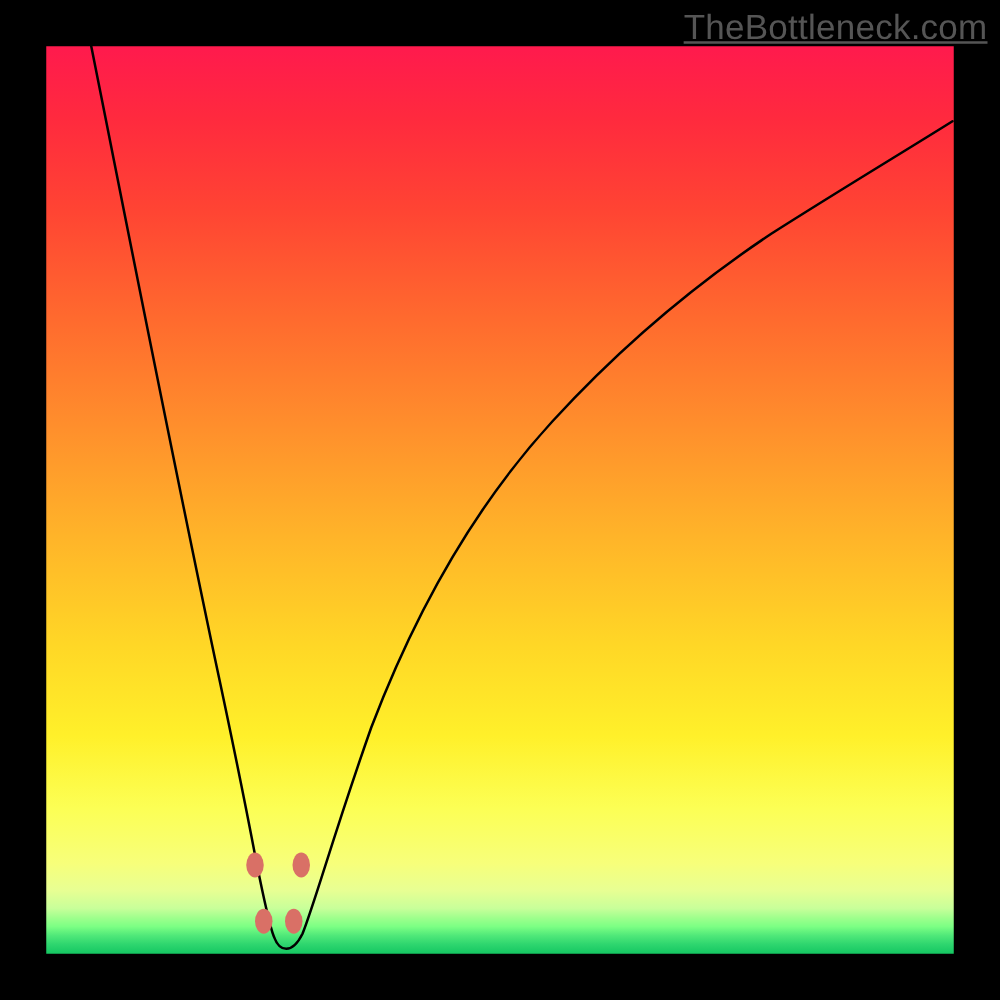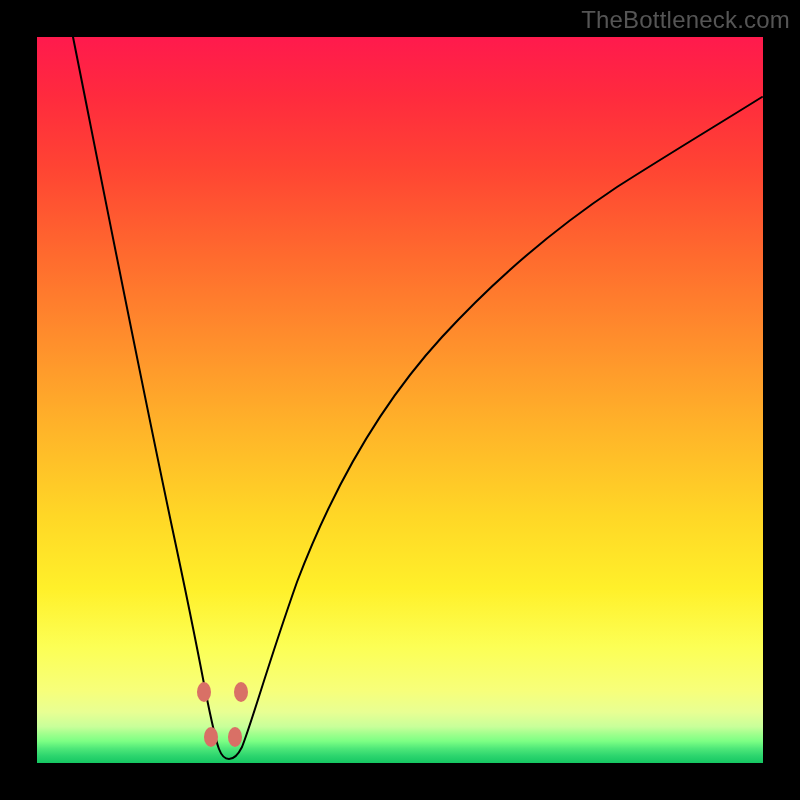--- a/index.html
+++ b/index.html
@@ -45,24 +45,25 @@
       #4fe879 98%,
       #2dd56e 99%,
       #15c762 100%
     );
   }
   .watermark {
     position: absolute;
     top: 6px;
     right: 10px;
     color: #555555;
-    font-size: 24px;
+    font-size: 28px;
     font-weight: 500;
     letter-spacing: 0.2px;
     user-select: none;
+    text-decoration: underline;
   }
   svg.curve {
     position: absolute;
     left: 0;
     top: 0;
     width: 726px;
     height: 726px;
     overflow: visible;
   }
   .curve-path {

